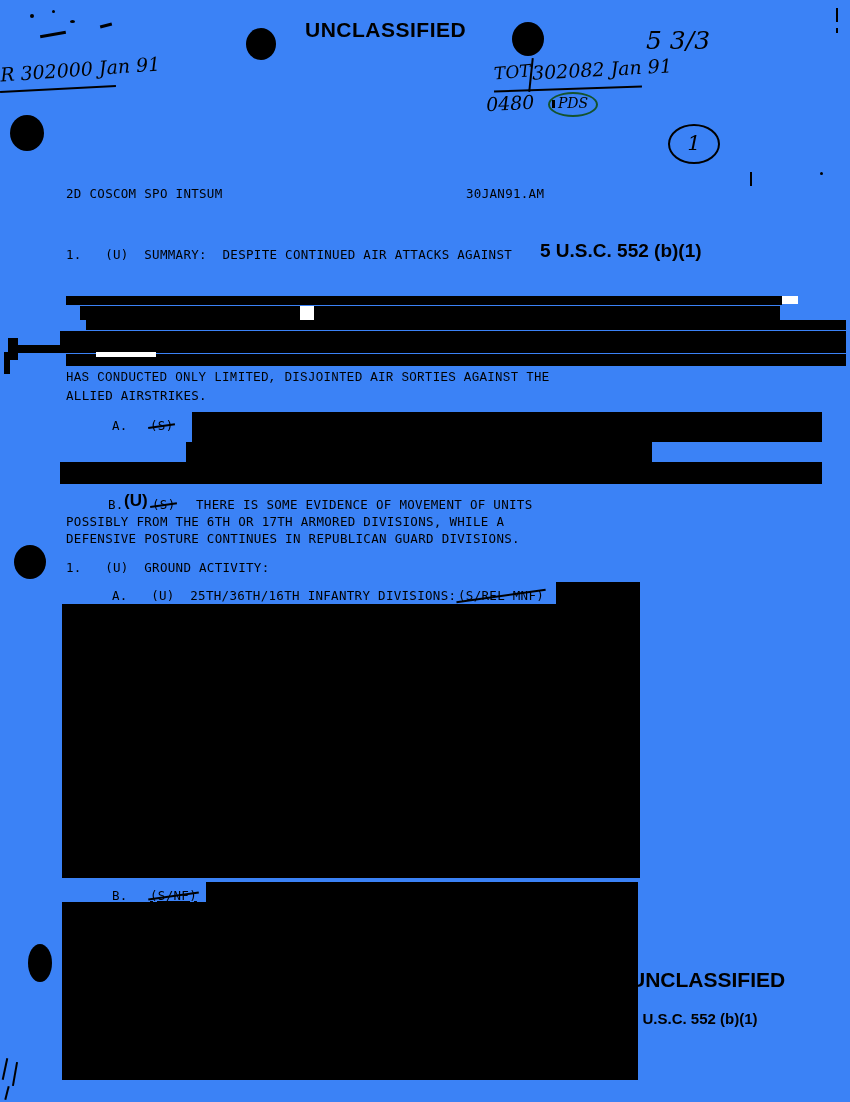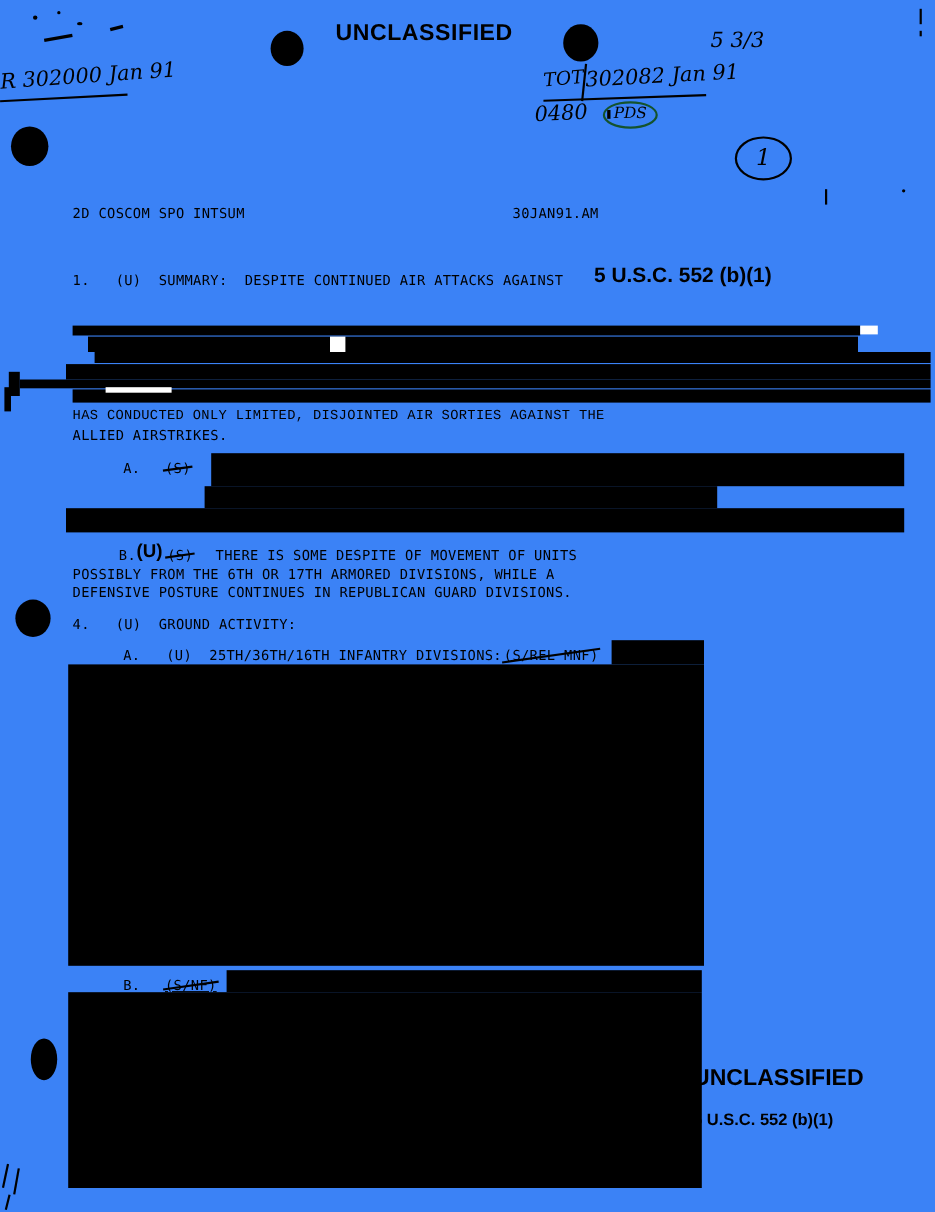--- a/index.html
+++ b/index.html
@@ -130,21 +130,21 @@
   <div class="smudge" style="left:36px; top:962px; width:4px; height:4px; border-radius:50%;"></div>
 
   <div class="hand" style="left:0px; top:58px; font-size:19px; transform:rotate(-4deg);">R 302000 Jan 91</div>
   <div class="smudge" style="left:0px; top:88px; width:116px; height:2px; transform:rotate(-3deg);"></div>
 
   <div class="hand" style="left:494px; top:62px; font-size:17px; transform:rotate(-5deg);">TOT</div>
   <div class="hand" style="left:532px; top:58px; font-size:19px; transform:rotate(-3deg);">302082 Jan 91</div>
   <div class="smudge" style="left:494px; top:88px; width:148px; height:2px; transform:rotate(-2deg);"></div>
   <div class="smudge" style="left:530px; top:58px; width:2px; height:34px; transform:rotate(6deg);"></div>
 
-  <div class="hand" style="left:646px; top:26px; font-size:19px;">5 3/3</div>
+  <div class="hand" style="left:646px; top:26px; font-size:25px;">5 3/3</div>
   <div class="hand" style="left:486px; top:92px; font-size:19px; transform:rotate(-3deg);">0480</div>
   <div class="ellipse-pds" style="left:548px; top:92px;">PDS</div>
   <div class="circle-num" style="left:668px; top:124px;">1</div>
 
   <div class="mono" style="position:absolute; left:66px; top:186px;">2D COSCOM SPO INTSUM</div>
   <div class="mono" style="position:absolute; left:466px; top:186px;">30JAN91.AM</div>
 
   <div class="mono" style="position:absolute; left:66px; top:247px;">1.   (U)  SUMMARY:  DESPITE CONTINUED AIR ATTACKS AGAINST</div>
 
   <div class="exempt" style="left:540px; top:240px;">5 U.S.C. 552 (b)(1)</div>
@@ -167,25 +167,25 @@
 
   <div class="mono" style="position:absolute; left:112px; top:418px;">A.</div>
   <div class="mono strike" style="position:absolute; left:150px; top:418px;">(S)</div>
   <div class="redact" style="left:192px; top:412px; width:630px; height:30px;"></div>
   <div class="redact" style="left:186px; top:442px; width:466px; height:20px;"></div>
   <div class="redact" style="left:60px; top:462px; width:762px; height:22px;"></div>
 
   <div class="mono" style="position:absolute; left:108px; top:497px;">B.</div>
   <div class="sans-bold" style="position:absolute; left:124px; top:491px; font-size:17px;">(U)</div>
   <div class="mono strike" style="position:absolute; left:152px; top:497px;">(S)</div>
-  <div class="mono" style="position:absolute; left:196px; top:497px;">THERE IS SOME DESPITE OF MOVEMENT OF UNITS</div>
+  <div class="mono" style="position:absolute; left:196px; top:497px;">THERE IS SOME EVIDENCE OF MOVEMENT OF UNITS</div>
   <div class="mono" style="position:absolute; left:66px; top:514px;">POSSIBLY FROM THE 6TH OR 17TH ARMORED DIVISIONS, WHILE A</div>
   <div class="mono" style="position:absolute; left:66px; top:531px;">DEFENSIVE POSTURE CONTINUES IN REPUBLICAN GUARD DIVISIONS.</div>
 
-  <div class="mono" style="position:absolute; left:66px; top:560px;">4.   (U)  GROUND ACTIVITY:</div>
+  <div class="mono" style="position:absolute; left:66px; top:560px;">1.   (U)  GROUND ACTIVITY:</div>
 
   <div class="mono" style="position:absolute; left:112px; top:588px;">A.   (U)  25TH/36TH/16TH INFANTRY DIVISIONS:</div>
   <div class="mono strike" style="position:absolute; left:458px; top:588px;">(S/REL MNF)</div>
   <div class="redact" style="left:556px; top:582px; width:84px; height:22px;"></div>
 
   <div class="redact" style="left:62px; top:604px; width:578px; height:274px;"></div>
 
   <div class="mono" style="position:absolute; left:112px; top:888px;">B.</div>
   <div class="mono strike" style="position:absolute; left:150px; top:888px;text-decoration:underline;">(S/NF)</div>
   <div class="redact" style="left:206px; top:882px; width:432px; height:20px;"></div>

